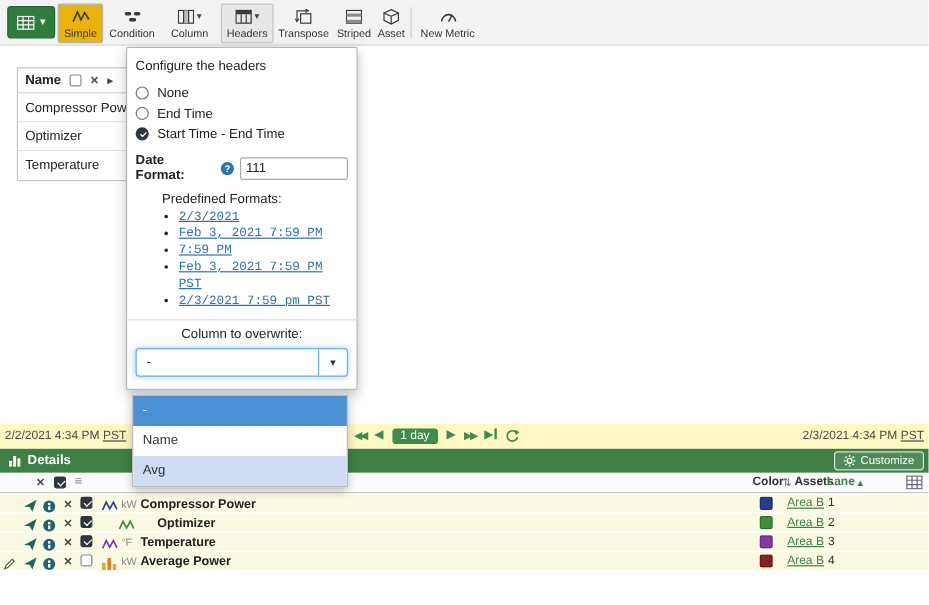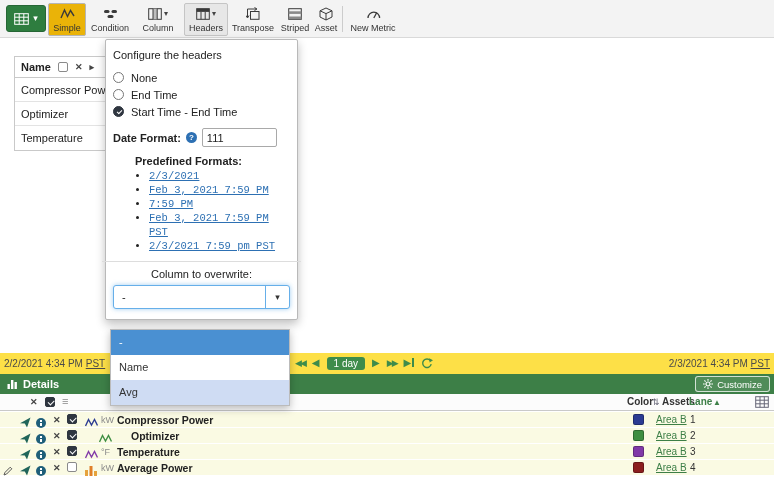--- a/index.html
+++ b/index.html
@@ -33,40 +33,40 @@
   
   .popover { position:absolute; left:105px; top:39px; width:193px; background:#fff; border:1px solid #b9b9b9; border-radius:2px; box-shadow:0 4px 10px rgba(0,0,0,.25); z-index:20; padding:9px 7px 10px; font-size:11px; color:#222; }
   .pop-title { margin-bottom:8px; }
   .radio-row { display:flex; align-items:center; gap:7px; height:17px; cursor:pointer; }
   .radio { width:11px; height:11px; border:1px solid #777; border-radius:50%; background:#fff; flex:0 0 auto; position:relative; }
   .radio.checked { background:#2f3640; border-color:#2f3640; }
   .radio.checked::after { content:""; position:absolute; left:2.5px; top:3px; width:4px; height:2px; border-left:1.2px solid #fff; border-bottom:1.2px solid #fff; transform:rotate(-45deg); }
   .df-row { display:flex; align-items:center; gap:5px; margin-top:8px; }
   .df-label { font-weight:bold; }
   .help { width:11px; height:11px; border-radius:50%; background:#2d70b3; color:#fff; font-size:8px; line-height:11px; text-align:center; font-weight:bold; flex:0 0 auto; cursor:pointer; }
-  .df-input { width:75px; height:19px; border:1px solid #a9a9a9; border-radius:2px; font-size:11px; padding:0 4px; font-family:"Liberation Sans", sans-serif; color:#222; }
+  .df-input { width:90px; height:19px; border:1px solid #a9a9a9; border-radius:2px; font-size:11px; padding:0 4px; font-family:"Liberation Sans", sans-serif; color:#222; }
   .predef { margin:8px 0 0 22px; }
-  .predef-label { font-weight:bold; margin-bottom:2px; }
+  .predef-label { font-weight:normal; margin-bottom:2px; }
   .predef ul { list-style:disc; margin-left:14px; }
   .predef li { line-height:14px;font-family:Liberation Mono, monospace; }
   .predef a { color:#2d70b3; text-decoration:underline; font-size:10.5px; cursor:pointer; }
   .pop-divider { border-top:1px solid #ddd; margin:8px -11px 6px; }
   .overwrite-label { margin-bottom:5px;text-align:center; }
   .select { height:24px; border:1px solid #66afe9; border-radius:3px; box-shadow:0 0 5px rgba(102,175,233,.6); display:flex; align-items:center; cursor:pointer; background:#fff; }
   .select-value { flex:1; padding-left:8px; font-size:11px; color:#222; }
   .select-caret { width:24px; align-self:stretch; border-left:1px solid #66afe9; display:flex; align-items:center; justify-content:center; font-size:9px; color:#333; }
 
   
   .options { position:absolute; left:110px; top:329px; width:180px; background:#fff; border:1px solid #bbb; box-shadow:0 3px 8px rgba(0,0,0,.25); z-index:30; font-size:11px; }
   .option { height:25px; line-height:25px; padding-left:8px; color:#333; cursor:pointer; }
   .option.selected { background:#4a90d2; color:#fff; }
   .option.hover { background:#cfdcf3; }
 
   
-  .timebar { position:absolute; left:0; top:353px; width:774px; height:21px; background:#fde047; font-size:10px; color:#4a4a4a; }
+  .timebar { position:absolute; left:0; top:353px; width:774px; height:21px; background:#fef9c3; font-size:10px; color:#4a4a4a; }
   .tb-start { position:absolute; left:4px; top:5px; }
   .tb-end { position:absolute; right:4px; top:5px; }
   .tz { text-decoration:underline; cursor:pointer; }
   .tb-controls { position:absolute; left:295px; top:3px; display:flex; align-items:center; gap:7px; color:#3e8c4b; }
   .nav { font-size:10px; line-height:14px; cursor:pointer; }
   .nav.dbl { letter-spacing:-2px; font-size:9px; }
   .dur-pill { background:#3e8c4b; color:#fff; border-radius:3px; font-size:10px; padding:1px 7px; cursor:pointer; }
   .endbar { display:inline-block; width:2px; height:9px; background:#3e8c4b; margin-left:1px; vertical-align:-1px; }
   .refresh { cursor:pointer; display:flex; align-items:center; }
 

